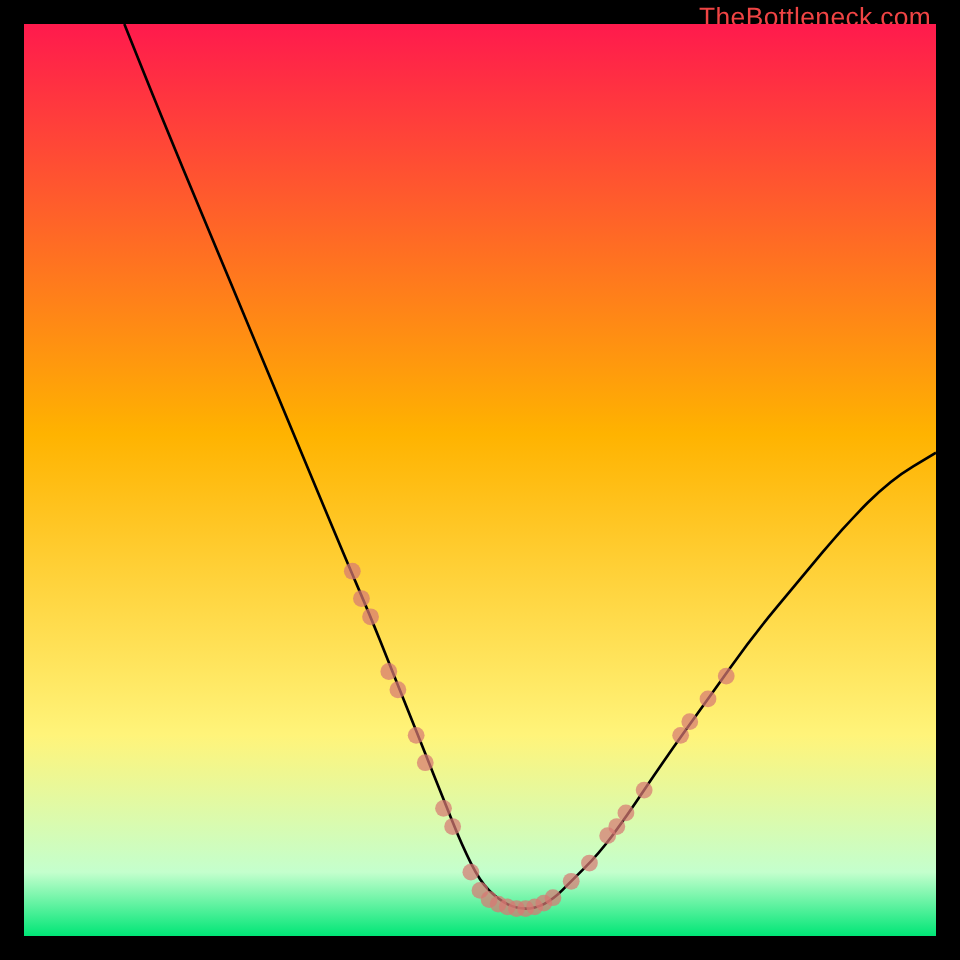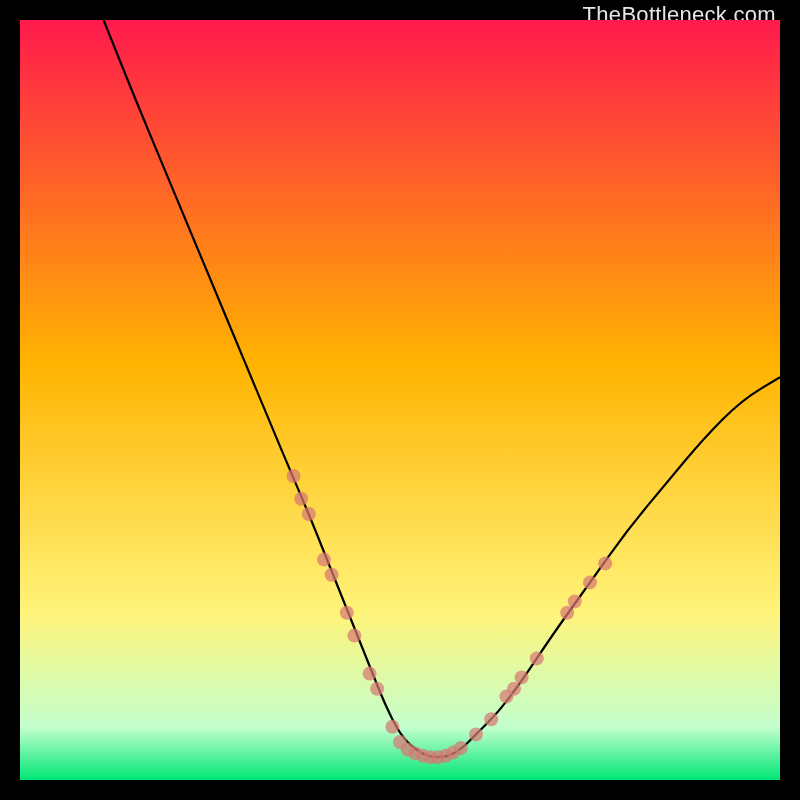--- a/index.html
+++ b/index.html
@@ -21,21 +21,21 @@
   }
   .gradient {
     position: absolute;
     left: 0; top: 0;
     width: 100%; height: 100%;
   }
   .attribution {
     position: absolute;
     top: 2px;
     right: 24px;
-    color: #e5e5e5;
+    color: #ef4444;
     font-size: 22px;
     font-weight: 400;
     letter-spacing: 0.3px;
   }
   svg.curve {
     position: absolute;
     left: 0; top: 0;
     width: 760px;
     height: 760px;
   }

